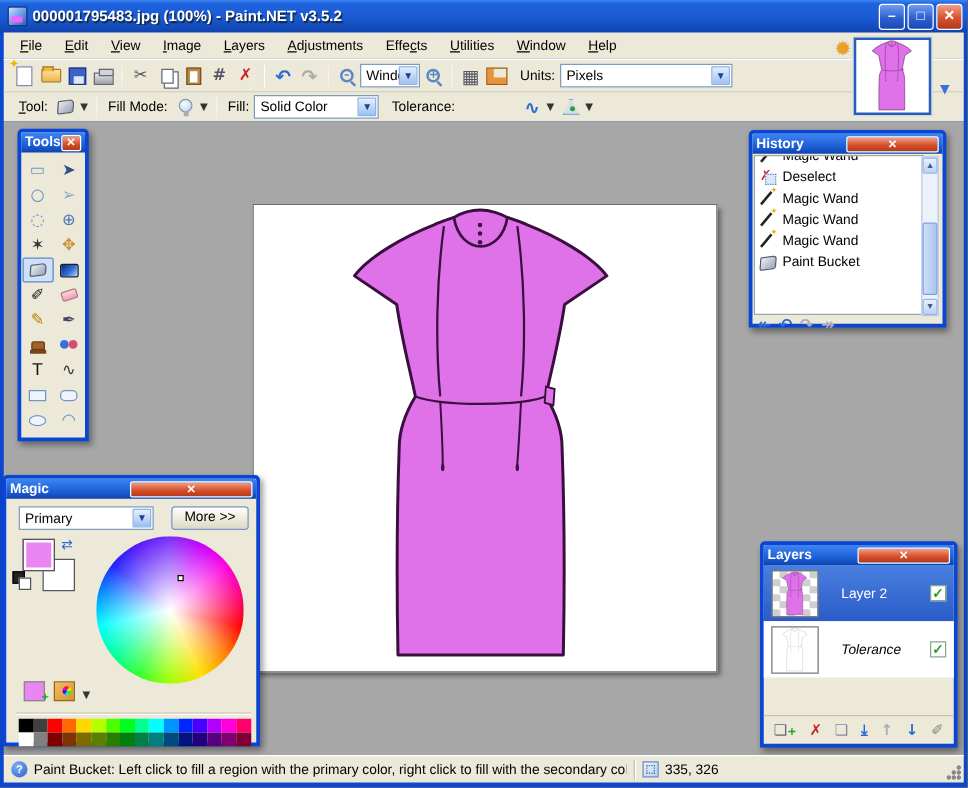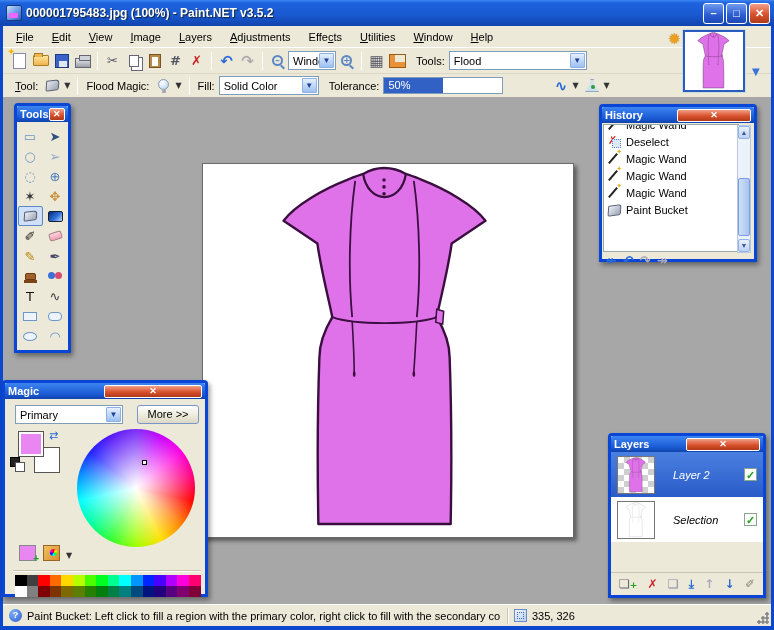--- a/index.html
+++ b/index.html
@@ -102,21 +102,21 @@
   .btn-xp{background:linear-gradient(180deg,#fff,#ece9d8 60%,#dcd8c8);border:1px solid #7a96c8;border-radius:3px;text-align:center;}
   #swatch-rows{position:absolute;left:10px;top:192px;}
   .srow{display:flex;}
   .sw{width:11.6px;height:11px;}
   .cdivider{position:absolute;left:8px;top:187px;width:188px;height:2px;border-top:1px solid #c8c4b0;border-bottom:1px solid #fff;}
   
   .lrow{height:45px;display:flex;align-items:center;padding:0 6px;background:#fff;}
   .lrow.sel{background:linear-gradient(180deg,#4a80e0,#2a5bc8);color:#fff;}
   .lthumb{width:38px;height:38px;border:1px solid #777;background:#fff;flex:none;}
   .lthumb.checker{background:conic-gradient(#cfcfcf 25%,#fff 0 50%,#cfcfcf 0 75%,#fff 0) 0 0/12px 12px;}
-  .lname{flex:1;padding-left:18px;font-style:italic;}
+  .lname{flex:1;padding-left:18px;}
   .checkbox{width:13px;height:13px;background:#fff;border:1px solid #8aa58a;color:#1fa11f;font-weight:bold;font-size:11px;line-height:12px;text-align:center;flex:none;}
   .ltools{position:absolute;left:0;right:0;bottom:0;height:23px;border-top:1px solid #c8c4b0;display:flex;align-items:center;justify-content:space-between;padding:0 8px;}
   .ltools .nbtn{font-family:"DejaVu Sans",sans-serif;font-size:12px;font-weight:bold;}
   
   .status{position:absolute;left:3px;top:604px;width:768px;height:22px;background:#ece9d8;display:flex;align-items:center;border-top:1px solid #fff;}
   .st-sec{display:flex;align-items:center;height:16px;padding:0 6px;border-right:1px solid #c8c4b0;box-shadow:1px 0 0 #fff;}
   .help-badge{width:13px;height:13px;border-radius:50%;background:radial-gradient(circle at 35% 30%,#7fb0f8,#2a5bd0);color:#fff;font-size:9px;font-weight:bold;text-align:center;line-height:13px;margin-right:5px;flex:none;}
   .st-icon{width:13px;height:13px;border:1px solid #6a8ac8;background:linear-gradient(135deg,#eef4fc,#b8d0f0);margin-right:5px;position:relative;}
   .st-icon::after{content:"";position:absolute;left:2px;top:2px;right:2px;bottom:2px;border:1px dotted #4a6ab0;}
   .grip{position:absolute;right:2px;bottom:2px;width:12px;height:12px;
@@ -217,49 +217,46 @@
     <div class="ticon" data-name="zoom-in-button">
         <span class="i-mag" data-name="zoom-in-icon">+</span>
       </div>
     <div class="sep" data-name="separator"></div>
     <div class="ticon" data-name="grid-button">
         <span class="glyph" data-name="grid-icon" style="color:#556;font-size:15px">▦</span>
       </div>
     <div class="ticon" data-name="ruler-button">
         <span class="i-ruler" data-name="ruler-icon"></span>
       </div>
-    <span class="label" style="margin-left:8px" data-name="units-label">Tools:</span>
+    <span class="label" style="margin-left:8px" data-name="units-label">Units:</span>
     <div class="dd" style="width:138px" data-name="units-dropdown">
-        <span data-name="units-value">Flood</span>
+        <span data-name="units-value">Pixels</span>
         <span class="dd-btn" data-name="chevron-down-icon">▼</span>
       </div>
   </div>
 
   <div class="tb2" data-name="tool-options-toolbar">
     <span class="label" data-name="tool-label"><u>T</u>ool:</span>
     <div class="ticon" data-name="current-tool-button">
         <span class="i-bucket" data-name="paint-bucket-icon"></span>
       </div>
     <span class="caret" data-name="chevron-down-icon">▼</span>
     <div class="sep" data-name="separator"></div>
-    <span class="label" data-name="flood-mode-label">Flood Magic:</span>
+    <span class="label" data-name="flood-mode-label">Fill Mode:</span>
     <div class="ticon" data-name="flood-mode-button">
         <span class="i-bulb" data-name="flood-mode-icon"></span>
       </div>
     <span class="caret" data-name="chevron-down-icon">▼</span>
     <div class="sep" data-name="separator"></div>
     <span class="label" data-name="fill-label">Fill:</span>
     <div class="dd" style="width:100px" data-name="fill-style-dropdown">
         <span data-name="fill-style-value">Solid Color</span>
         <span class="dd-btn" data-name="chevron-down-icon">▼</span>
       </div>
     <span class="label" style="margin-left:10px" data-name="tolerance-label">Tolerance:</span>
-    <div class="slider" data-name="tolerance-slider">
-        <div class="fill" id="tol-fill" data-name="tolerance-fill" style="width: 50%;">50%</div>
-      </div>
     <div class="ticon" style="margin-left:48px" data-name="selection-quality-button">
         <span class="glyph" data-name="curve-icon" style="color:#2a6ad8;font-size:15px;font-weight:bold">∿</span>
       </div>
     <span class="caret" data-name="chevron-down-icon">▼</span>
     <div class="ticon" data-name="blend-mode-button">
         <span class="i-flask" data-name="flask-icon"></span>
       </div>
     <span class="caret" data-name="chevron-down-icon">▼</span>
   </div>
 
@@ -471,21 +468,21 @@
         <div class="lthumb checker" data-name="layer2-thumbnail"><svg viewBox="60 0 250 375" width="36" height="36">
               <use href="#dress"></use>
             </svg></div>
         <span class="lname" data-name="layer-name">Layer 2</span>
         <span class="checkbox" data-name="layer-visible-checkbox">✓</span>
       </div>
       <div class="lrow" data-name="layer-row-background">
         <div class="lthumb" style="--df:#ffffff;--ds:#999999" data-name="background-thumbnail"><svg viewBox="60 0 250 375" width="36" height="36">
               <use href="#dress"></use>
             </svg></div>
-        <span class="lname" style="font-style:italic" data-name="layer-name">Selection</span>
+        <span class="lname" style="font-style:italic" data-name="layer-name">Tolerance</span>
         <span class="checkbox" data-name="layer-visible-checkbox">✓</span>
       </div>
       <div class="ltools" data-name="layers-toolbar">
         <span class="nbtn" style="color:#667" data-name="add-layer-button">❏<span style="color:#1fa11f;font-size:9px" data-name="plus-icon">+</span></span>
         <span class="nbtn" style="color:#c22" data-name="delete-layer-button">✗</span>
         <span class="nbtn" style="color:#88a" data-name="duplicate-layer-button">❏</span>
         <span class="nbtn" style="color:#2a6ad8" data-name="merge-down-button">⤓</span>
         <span class="nbtn" style="color:#aab" data-name="move-layer-up-button">↑</span>
         <span class="nbtn" style="color:#2a6ad8" data-name="move-layer-down-button">↓</span>
         <span class="nbtn" style="color:#887" data-name="layer-properties-button">✐</span>

